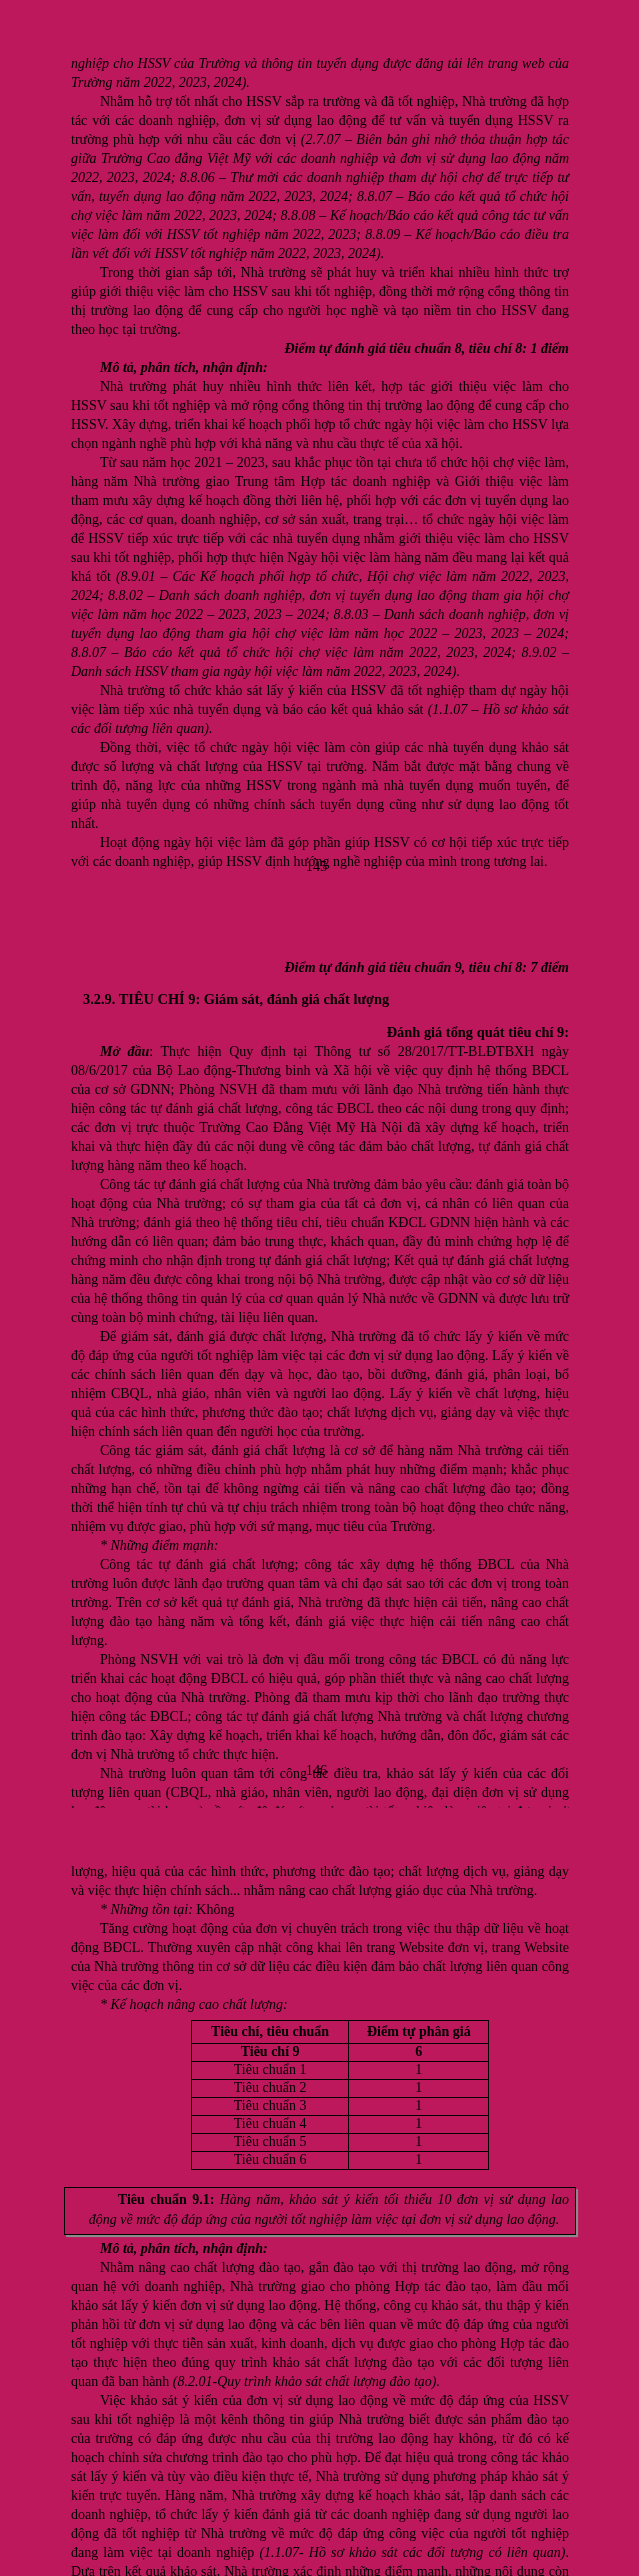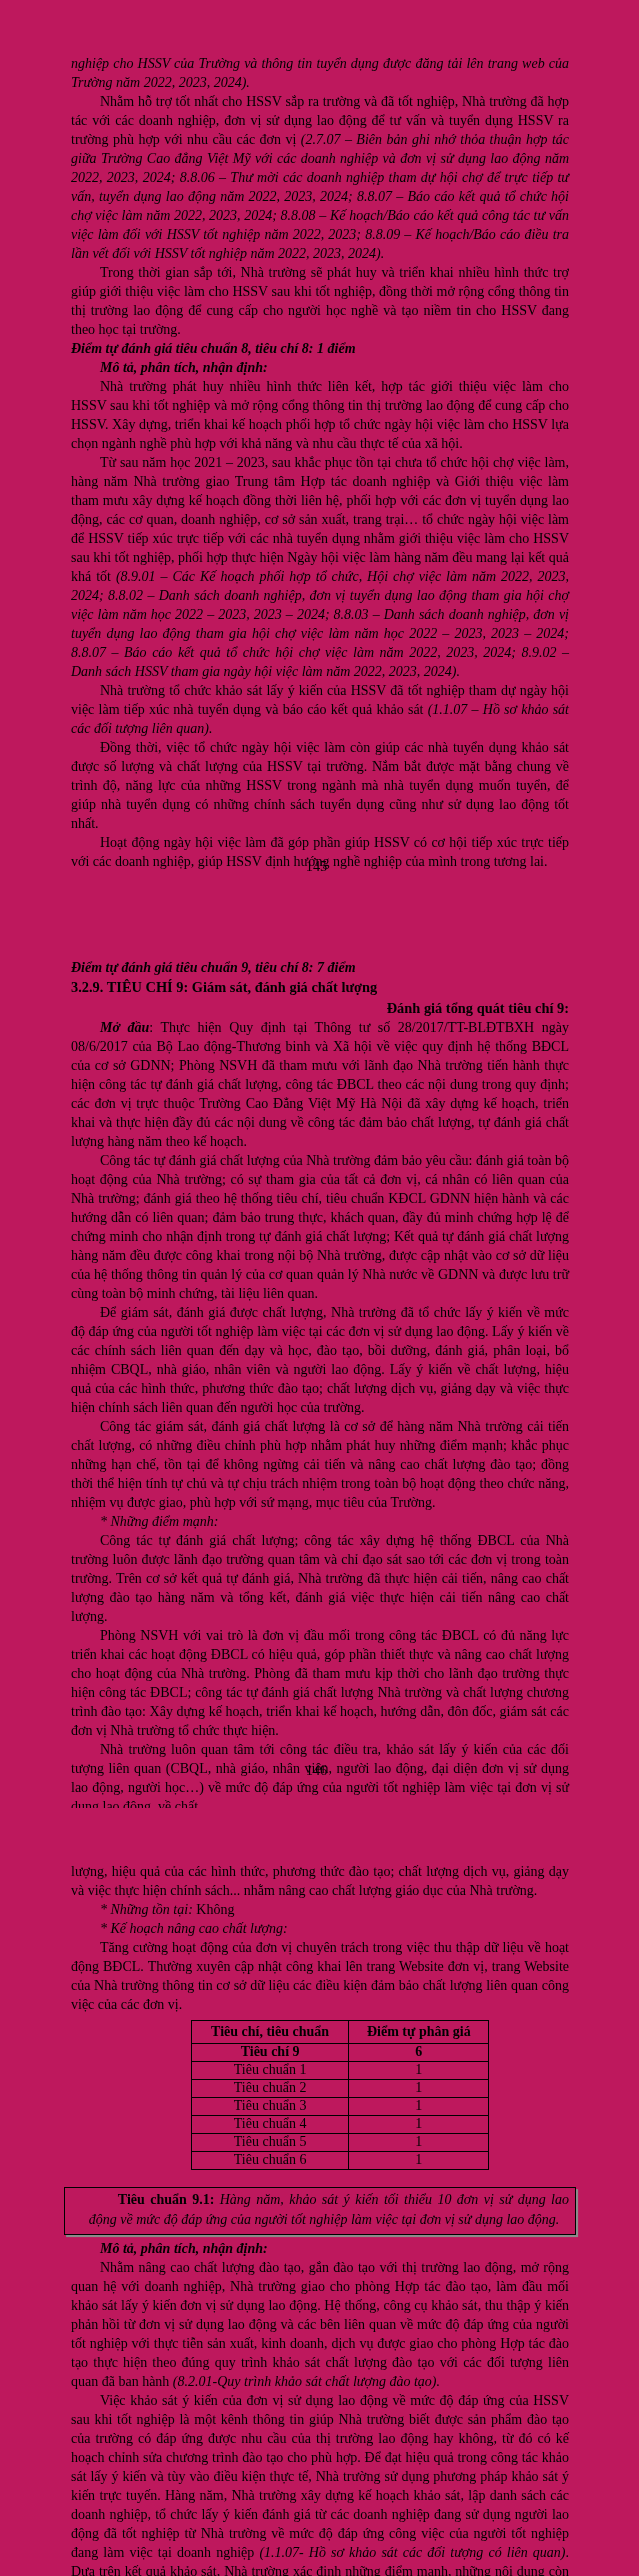--- a/index.html
+++ b/index.html
@@ -15,22 +15,22 @@
     padding:54px 70px 0 71px;
     overflow:hidden;
     background:#be185d;
   }
   #page-1{height:904px;}
   #page-2{height:904px;}
   #page-3{height:904px;}
 
   .para{margin:0;font-size:14px;line-height:19px;text-align:justify;}
   .para.ind{text-indent:29px;}
-  .centerline{margin:0;font-size:14px;line-height:19px;text-align:left;}
-  .h1{margin:0;font-size:14.4px;line-height:20.6px;font-weight:bold;text-align:left;}
+  .centerline{margin:0;font-size:14px;line-height:19px;text-align:right;}
+  .h1{margin:12px;font-size:14.4px;line-height:20.6px;font-weight:bold;text-align:left;}
   .h2{margin:0;font-size:14.4px;line-height:20.6px;font-weight:bold;text-indent:29px;text-align:right;}
 
   .s-n{font-style:normal;font-weight:normal;}
   .s-i{font-style:italic;}
   .s-b{font-weight:bold;}
   .s-bi{font-weight:bold;font-style:italic;}
 
   .stdbox{
     border:1px solid #000;
     box-shadow:2.1px 2.1px 0 #8a8a8a;
@@ -88,22 +88,22 @@
       <p class="para ind"><span class="s-n">Phòng NSVH với vai trò là đơn vị đầu mối trong công tác ĐBCL có đủ năng lực triển khai các hoạt động ĐBCL có hiệu quả, góp phần thiết thực và nâng cao chất lượng cho hoạt động của Nhà trường. Phòng đã tham mưu kịp thời cho lãnh đạo trường thực hiện công tác ĐBCL; công tác tự đánh giá chất lượng Nhà trường và chất lượng chương trình đào tạo: Xây dựng kế hoạch, triển khai kế hoạch, hướng dẫn, đôn đốc, giám sát các đơn vị Nhà trường tổ chức thực hiện.</span></p>
       <p class="para ind"><span class="s-n">Nhà trường luôn quan tâm tới công tác điều tra, khảo sát lấy ý kiến của các đối tượng liên quan (CBQL, nhà giáo, nhân viên, người lao động, đại diện đơn vị sử dụng lao động, người học…) về mức độ đáp ứng của người tốt nghiệp làm việc tại đơn vị sử dụng lao động, về chất</span></p>
     </div>
   <div class="page-number">146</div>
 </section>
 
 <section class="page" id="page-3">
   <div class="content">
       <p class="para"><span class="s-n">lượng, hiệu quả của các hình thức, phương thức đào tạo; chất lượng dịch vụ, giảng dạy và việc thực hiện chính sách... nhằm nâng cao chất lượng giáo dục của Nhà trường.</span></p>
       <p class="para ind"><span class="s-i">* Những tồn tại: </span><span class="s-n">Không</span></p>
+      <p class="para ind"><span class="s-n">Tăng cường hoạt động của đơn vị chuyên trách trong việc thu thập dữ liệu về hoạt động BĐCL. Thường xuyên cập nhật công khai lên trang Website đơn vị, trang Website của Nhà trường thông tin cơ sở dữ liệu các điều kiện đảm bảo chất lượng liên quan công việc của các đơn vị.</span></p>
       <p class="para ind"><span class="s-i">* Kế hoạch nâng cao chất lượng:</span></p>
-      <p class="para ind"><span class="s-n">Tăng cường hoạt động của đơn vị chuyên trách trong việc thu thập dữ liệu về hoạt động BĐCL. Thường xuyên cập nhật công khai lên trang Website đơn vị, trang Website của Nhà trường thông tin cơ sở dữ liệu các điều kiện đảm bảo chất lượng liên quan công việc của các đơn vị.</span></p>
       <table class="tbl score">
         <thead>
           <tr>
             <th>Tiêu chí, tiêu chuẩn</th>
             <th>Điểm tự phân giá</th>
           </tr>
         </thead>
         <tbody>
           <tr class="boldrow">
             <td>Tiêu chí 9</td>

